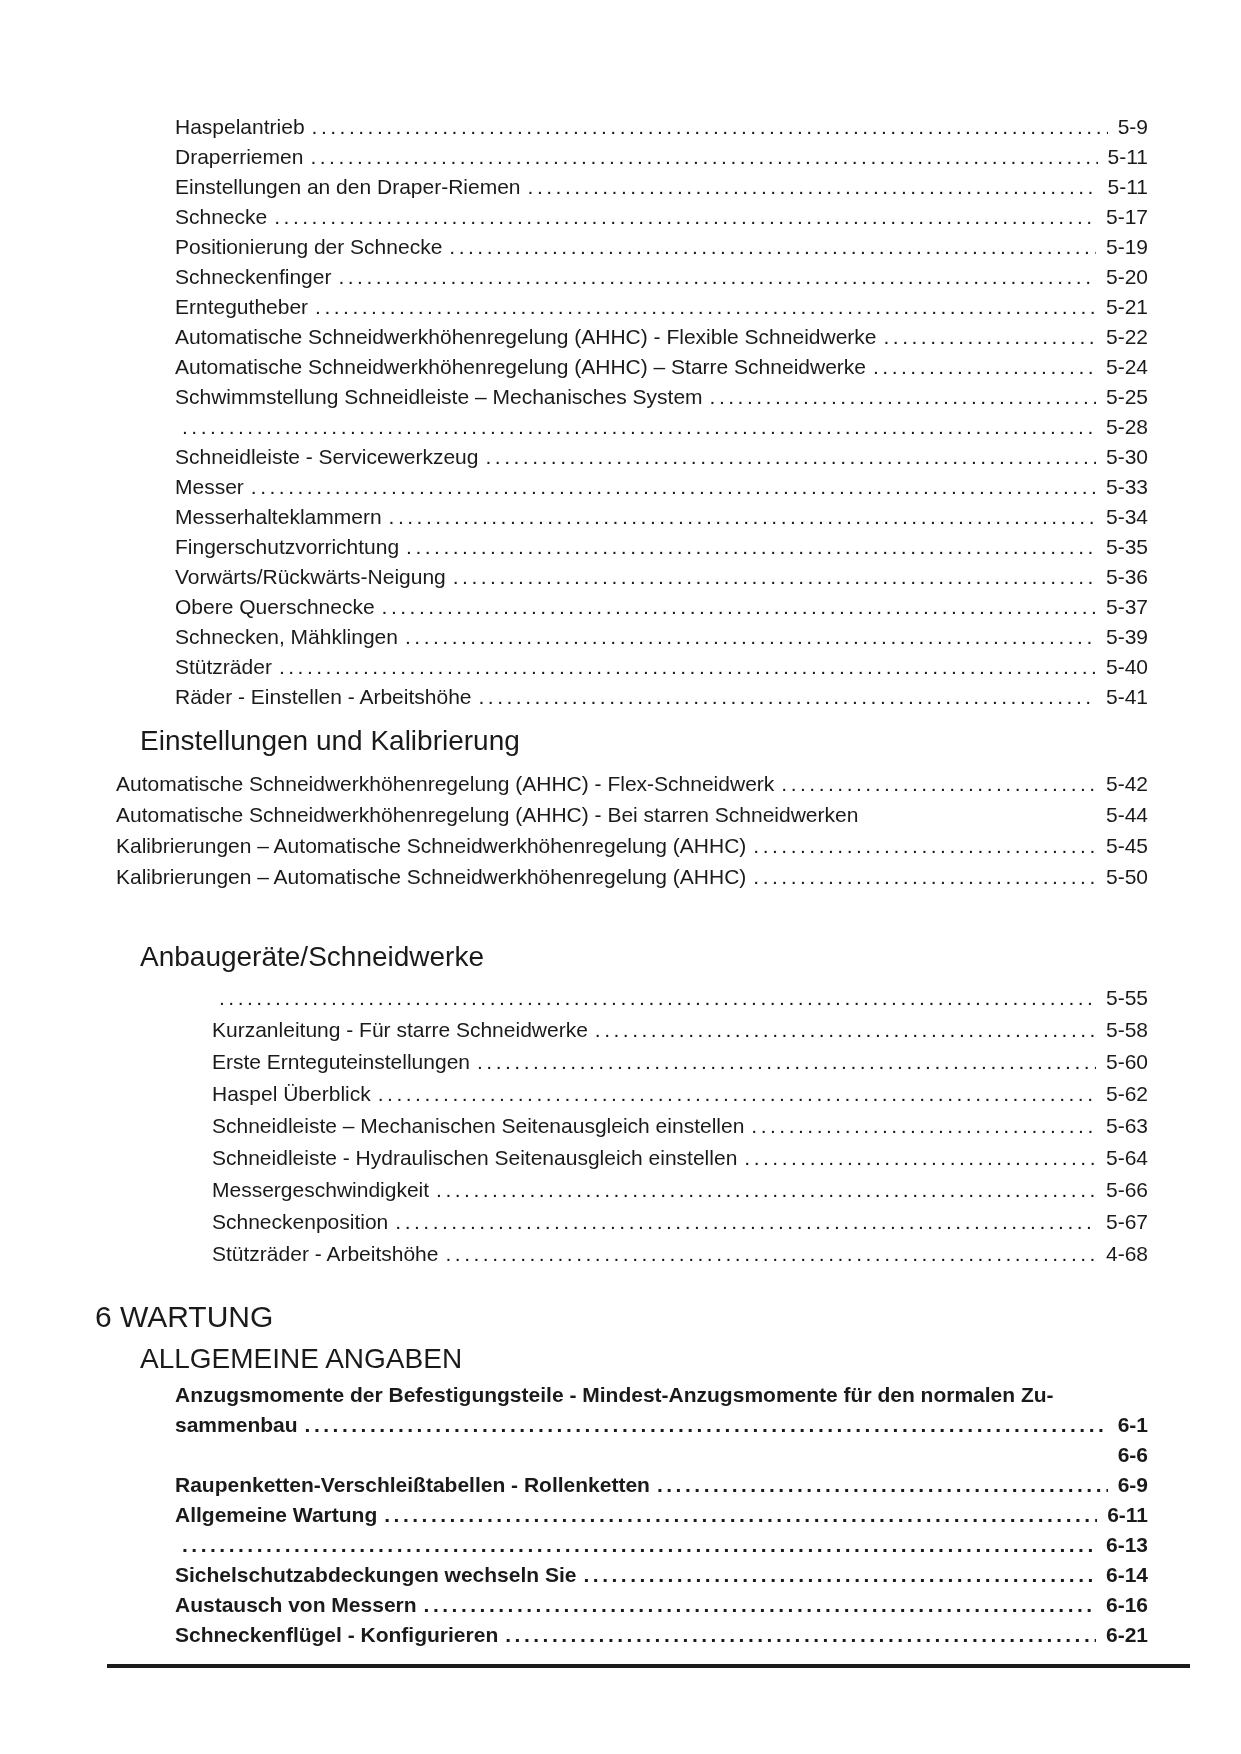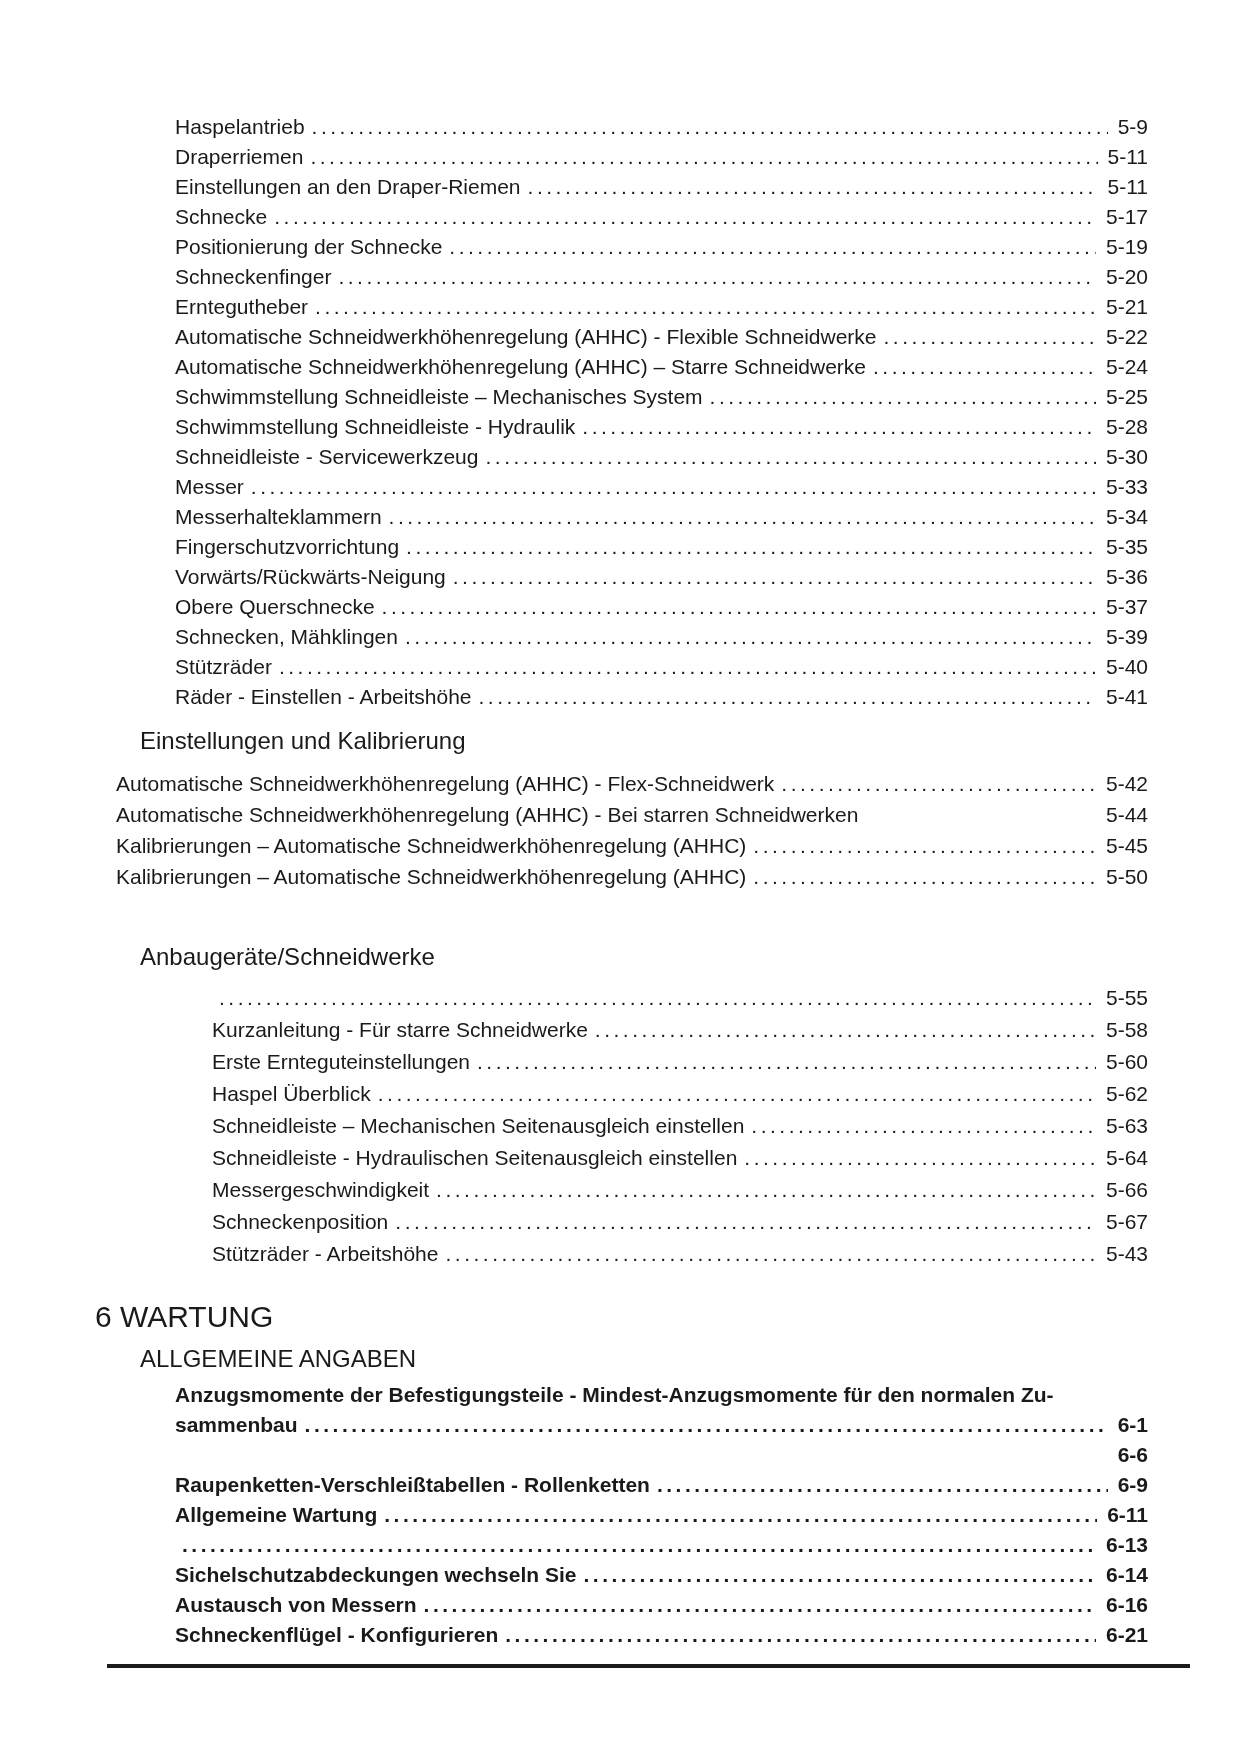--- a/index.html
+++ b/index.html
@@ -38,21 +38,21 @@
     overflow: hidden;
     white-space: nowrap;
     letter-spacing: 3.5px;
     margin-left: 7px;
     margin-right: 10px;
   }
   .page-num { flex: 0 0 auto; white-space: nowrap; }
 
   
   .kind-heading {
-    font-size: 24px;
+    font-size: 28px;
     line-height: 34px;
     padding-left: 140px;
     font-weight: 400;
   }
   .kind-chapter {
     font-size: 30px;
     line-height: 38px;
     padding-left: 95px;
     font-weight: 400;
   }
@@ -149,21 +149,20 @@
         </div>
         <div class="toc-entry">
           <div class="toc-row">
             <span class="toc-title">Schwimmstellung Schneidleiste – Mechanisches System</span>
             <span class="leader">..........................................................................................................................................................................</span>
             <span class="page-num">5-25</span>
           </div>
         </div>
         <div class="toc-entry">
           <div class="toc-row">
-            <span class="toc-title">Schwimmstellung Schneidleiste - Hydraulik</span>
             <span class="leader">..........................................................................................................................................................................</span>
             <span class="page-num">5-28</span>
           </div>
         </div>
         <div class="toc-entry">
           <div class="toc-row">
             <span class="toc-title">Schneidleiste - Servicewerkzeug</span>
             <span class="leader">..........................................................................................................................................................................</span>
             <span class="page-num">5-30</span>
           </div>
@@ -310,21 +309,21 @@
           <div class="toc-row">
             <span class="toc-title">Schneckenposition</span>
             <span class="leader">..........................................................................................................................................................................</span>
             <span class="page-num">5-67</span>
           </div>
         </div>
         <div class="toc-entry">
           <div class="toc-row">
             <span class="toc-title">Stützräder - Arbeitshöhe</span>
             <span class="leader">..........................................................................................................................................................................</span>
-            <span class="page-num">5-43</span>
+            <span class="page-num">4-68</span>
           </div>
         </div>
       </section>
       <section class="block block-5 kind-chapter">6 WARTUNG</section>
       <section class="block block-6 kind-heading">ALLGEMEINE ANGABEN</section>
       <section class="block block-7 kind-entries">
         <div class="toc-entry">
           <div class="pre-line">Anzugsmomente der Befestigungsteile - Mindest-Anzugsmomente für den normalen Zu-</div>
           <div class="toc-row">
             <span class="toc-title">sammenbau</span>

